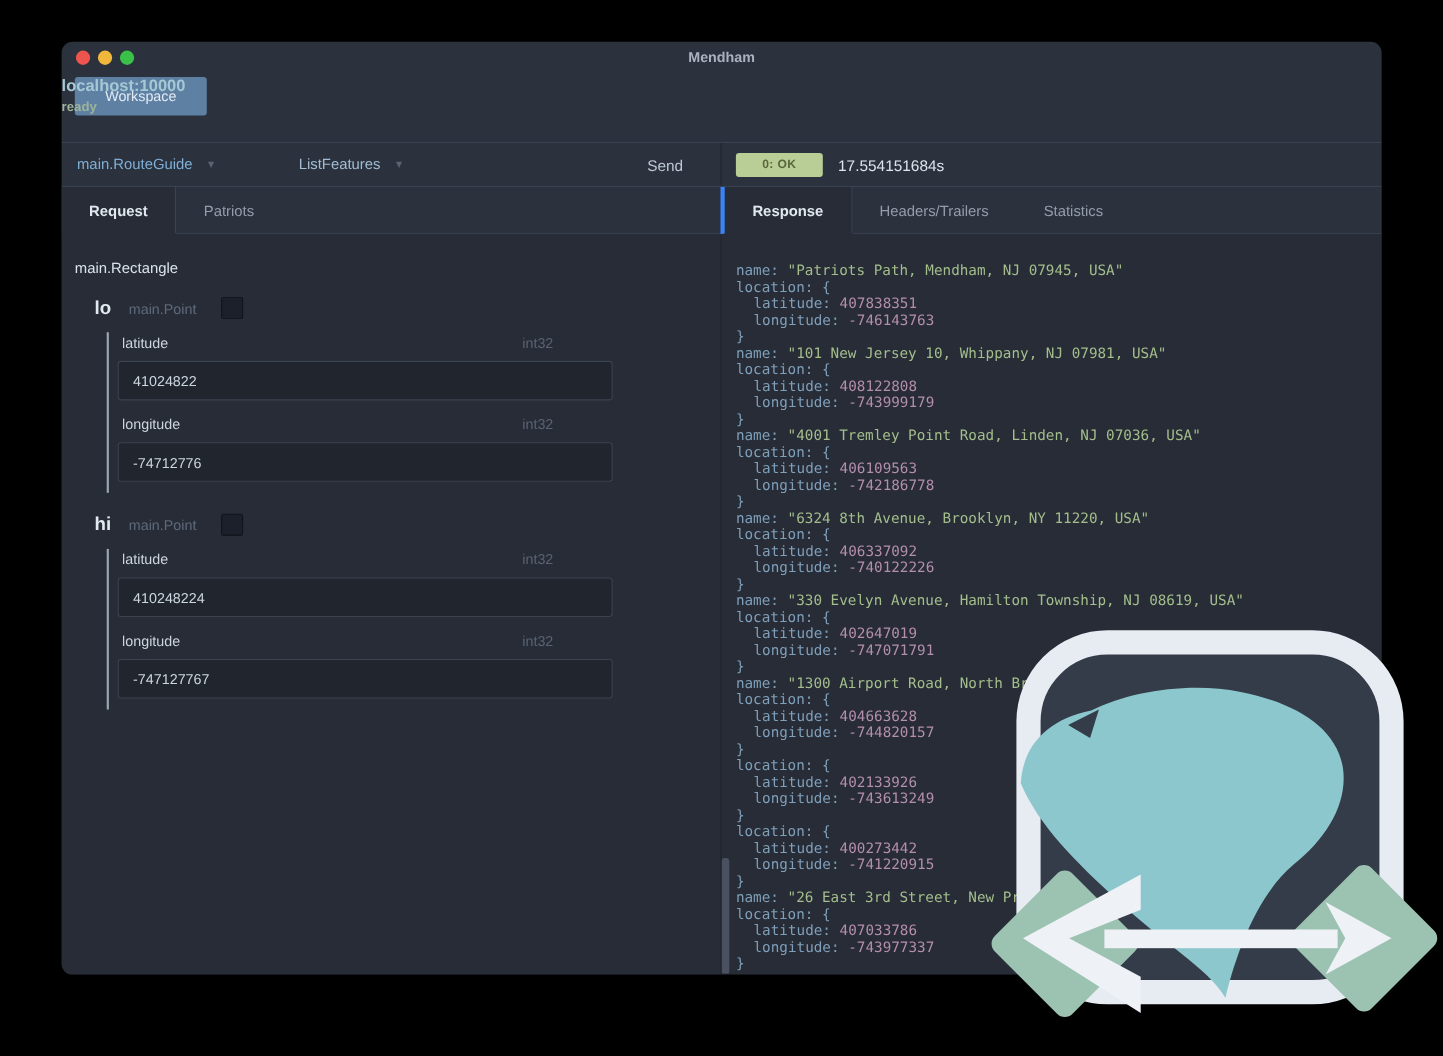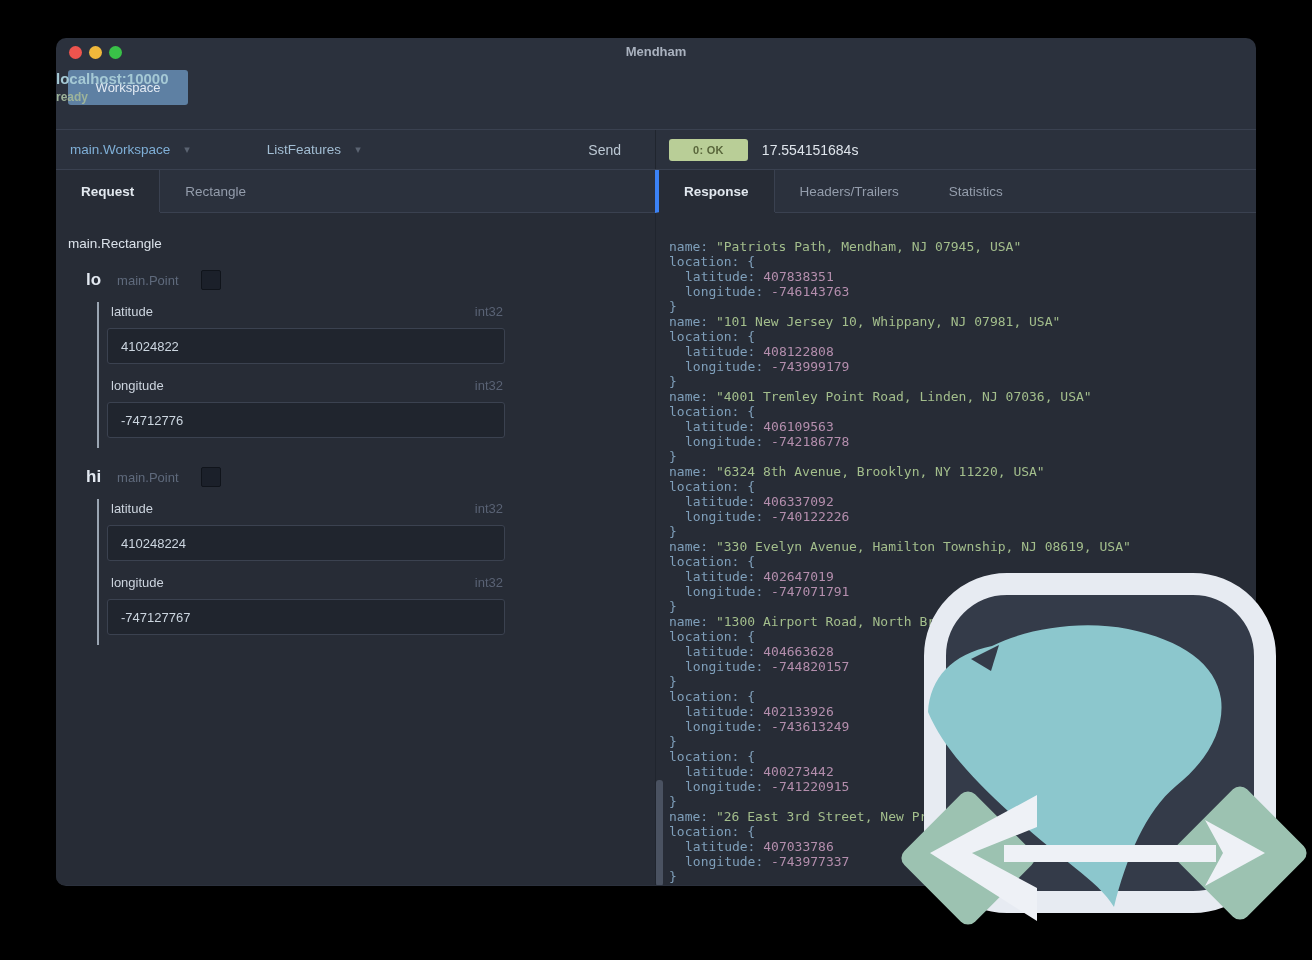--- a/index.html
+++ b/index.html
@@ -60,21 +60,21 @@
   .group-check { margin-left:22px; width:20px; height:20px; background:#1b202a;
                  border:1px solid #10141b; border-radius:2px; padding:2px; }
   .group-check .box { width:14px; height:14px; background:#9fd2d6; }
   .group-body { margin-left:29px; margin-top:11px; border-left:2px solid #9aa5b2;
                 padding:2px 0 10px 8px; }
   .field { margin-top:14px; }
   .field:first-child { margin-top:0; }
   .field-label-row { display:flex; justify-content:space-between; width:398px; padding:0 2px 0 4px; }
   .field-name { font-size:13px; color:#ccd4de; }
   .field-type { font-size:13px; color:#596274; }
-  .field-input { display:block; margin-top:9px; width:398px; height:36px; background:#20252e;
+  .field-input { display:block; margin-top:9px; width:450px; height:36px; background:#20252e;
                  border:1px solid #3b4250; border-radius:3px; color:#ccd6e0; font-size:13px;
                  font-family:inherit; padding:0 13px; }
 
   
   #response-pre { padding:26px 0 0 13px; font-family:"DejaVu Sans Mono", monospace;
                   font-size:13px; line-height:15px; white-space:pre; }
   .rl { height:15px; }
   .rl.i1 { padding-left:16px; }
   .k { color:#7f9fba; }
   .s { color:#a3be8c; }
@@ -102,36 +102,36 @@
   <div id="header">
     <button id="workspace-btn">Workspace</button>
     <div id="server-block">
       <div id="server-addr">localhost:10000</div>
       <div id="server-status">ready</div>
     </div>
   </div>
 
   <div id="toolbar">
     <div id="toolbar-left">
-      <span id="service-select" class="dd-label">main.Workspace</span>
+      <span id="service-select" class="dd-label">main.RouteGuide</span>
       <span class="chevron">▾</span>
       <span id="method-select" class="dd-label">ListFeatures</span>
       <span class="chevron">▾</span>
       <button id="send-btn">Send</button>
     </div>
     <div id="toolbar-right">
       <span id="status-badge">0: OK</span>
       <span id="duration">17.554151684s</span>
     </div>
   </div>
 
   <div id="tabs-row">
     <div id="tabs-left" class="tabs">
       <div class="tab active">Request</div>
-      <div class="tab">Rectangle</div>
+      <div class="tab">Patriots</div>
     </div>
     <div id="tabs-right" class="tabs">
       <div class="tab active">Response</div>
       <div class="tab">Headers/Trailers</div>
       <div class="tab">Statistics</div>
     </div>
   </div>
 
   <div id="content-row">
 

